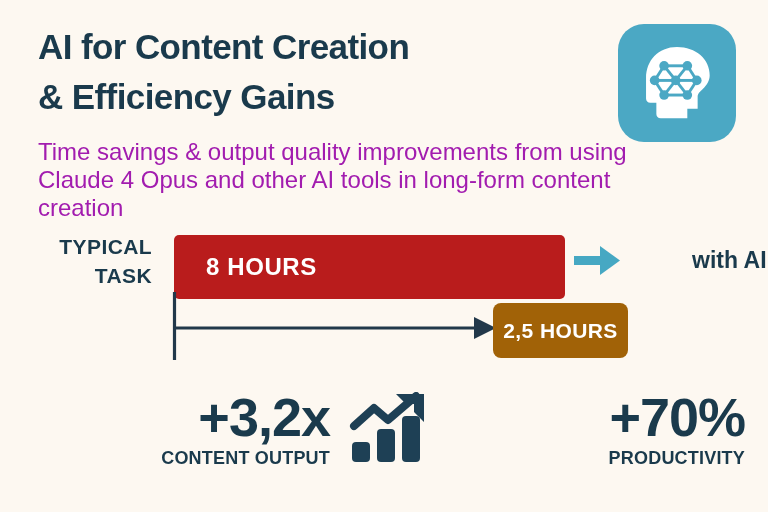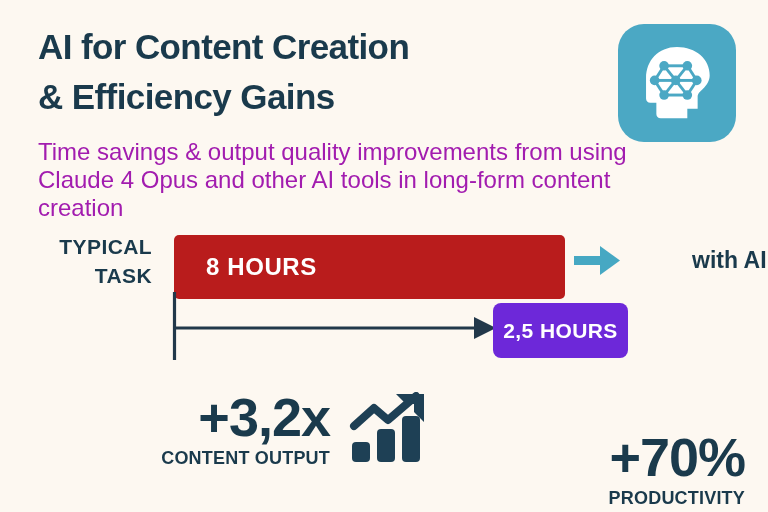--- a/index.html
+++ b/index.html
@@ -59,21 +59,21 @@
   }
   .bar-primary .bar-text{
     margin-left:32px;
     font-size:24px; font-weight:bold;
     letter-spacing:0.6px; color:#FFFFFF;
   }
 
   .bar-secondary{
     position:absolute; left:493px; top:303px;
     width:135px; height:55px;
-    background:#6d28d9;
+    background:#a16207;
     border-radius:8px;
     display:flex; align-items:center; justify-content:center;
   }
   .bar-secondary .bar-text{
     font-size:21px; font-weight:bold;
     letter-spacing:0.4px; color:#FFFFFF;
   }
 
   
   .arrow-withai{
@@ -92,21 +92,21 @@
     position:absolute; left:168px; top:290px;
     width:332px; height:78px;
   }
 
   
   .stat{
     position:absolute; top:388px;
     text-align:right;
   }
   .stat-left{ left:30px; width:300px; }
-  .stat-right{ left:455px; width:290px;margin-top:40px; }
+  .stat-right{ left:455px; width:290px; }
   .stat-value{
     font-size:54px; line-height:58px;
     font-weight:bold; letter-spacing:-1px;
     color:#1A3A4C;
   }
   .stat-label{
     margin-top:2px;
     font-size:18px; letter-spacing:0.2px;
     font-weight:bold;
     color:#1A3A4C;

